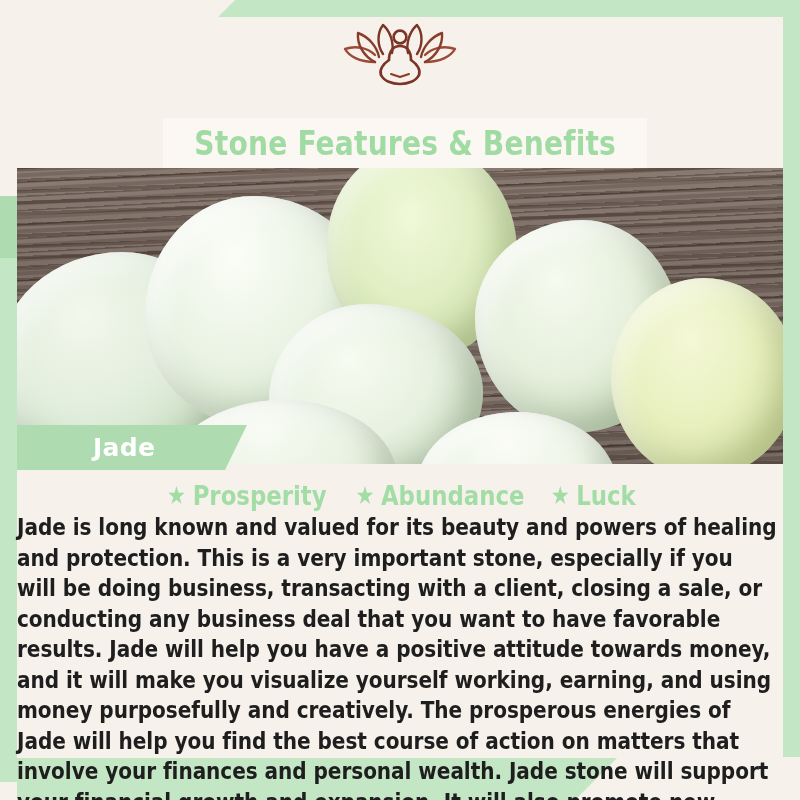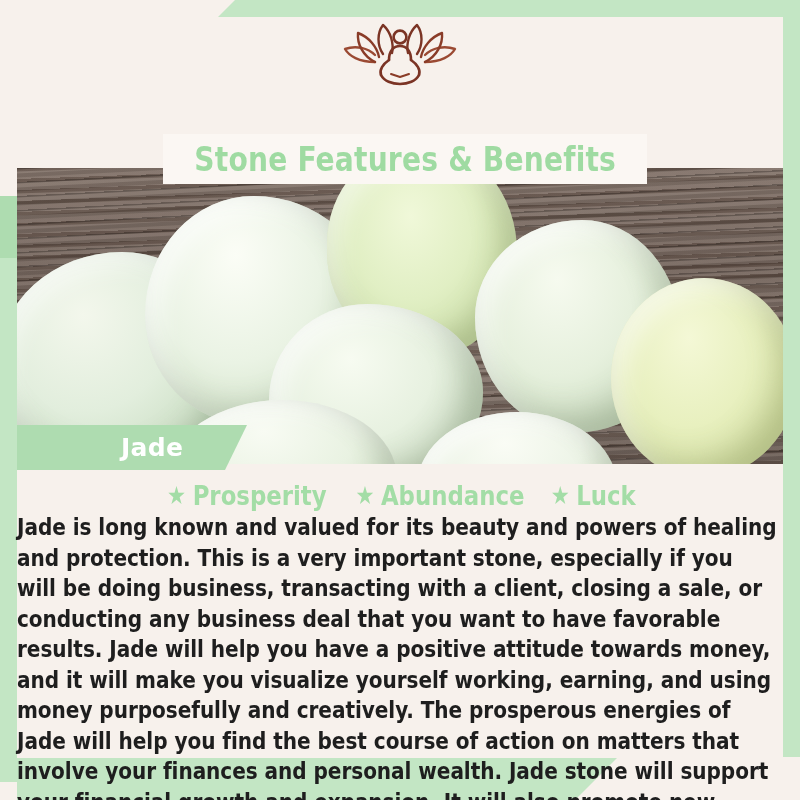--- a/index.html
+++ b/index.html
@@ -53,21 +53,21 @@
   #logo-mark { width: 122px; height: 72px; display: block; }
   #brand-name {
     margin-top: 4px;
     font-family: "Liberation Serif", serif;
     font-size: 16px; letter-spacing: 3.2px;
     color: #3b2f2b; font-weight: 400;
   }
 
   
   #title-banner {
-    position: absolute; top: 134px; left: 163px;
+    position: absolute; top: 118px; left: 163px;
     width: 484px; height: 50px;
     background: #fbf7f3;
     display: flex; align-items: center; justify-content: center;
     z-index: 6;
   }
   #page-title {
     font-family: "Liberation Sans Narrow", "DejaVu Sans Condensed", "Liberation Sans", sans-serif;
     font-size: 34px; font-weight: 700;
     color: #9fdba2;
     letter-spacing: .2px;
@@ -101,21 +101,20 @@
     border-radius: 50%;
   }
   
   #jade-label {
     position: absolute; top: 425px; left: 17px;
     width: 230px; height: 45px;
     background: #aedcb0;
     clip-path: polygon(0 0, 100% 0, calc(100% - 22px) 100%, 0 100%);
     display: flex; align-items: center;
     z-index: 7;
-    padding-left: 28px;
   }
   #jade-label-text {
     margin-left: 76px;
     font-size: 25px; font-weight: 700; color: #ffffff;
     font-family: "DejaVu Sans", sans-serif;
     letter-spacing: .3px;
   }
 
   
   #benefits {

